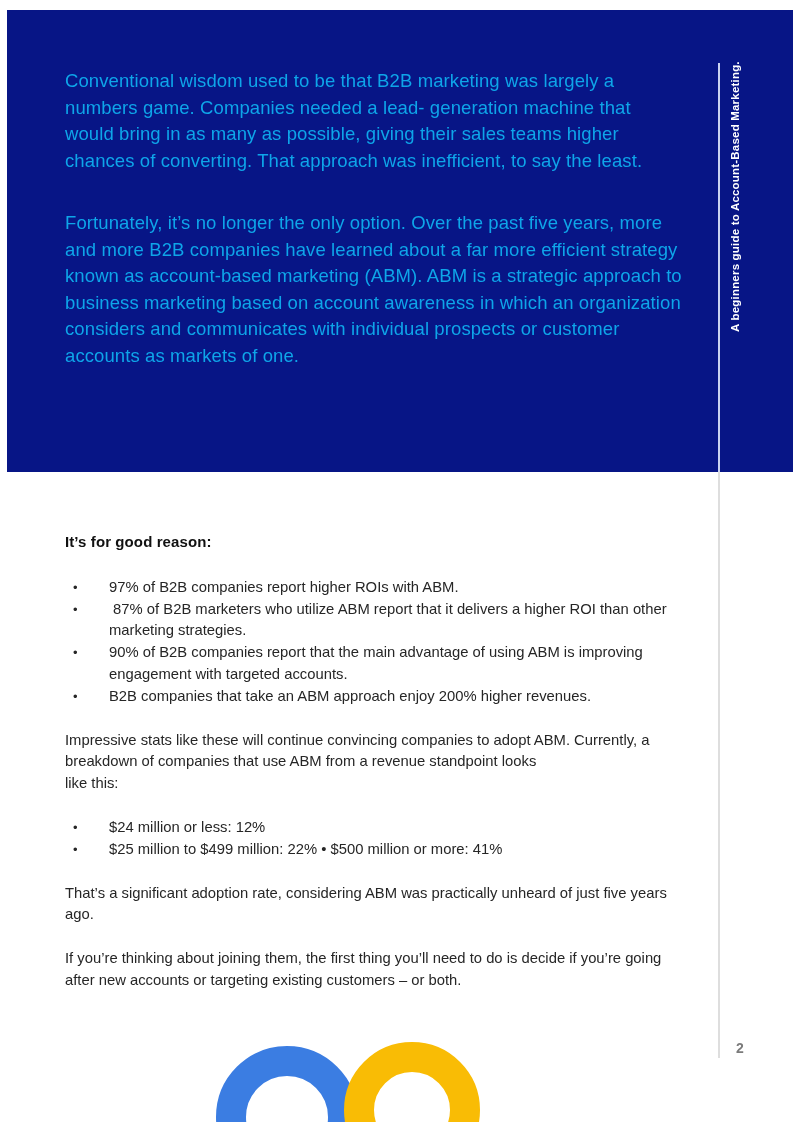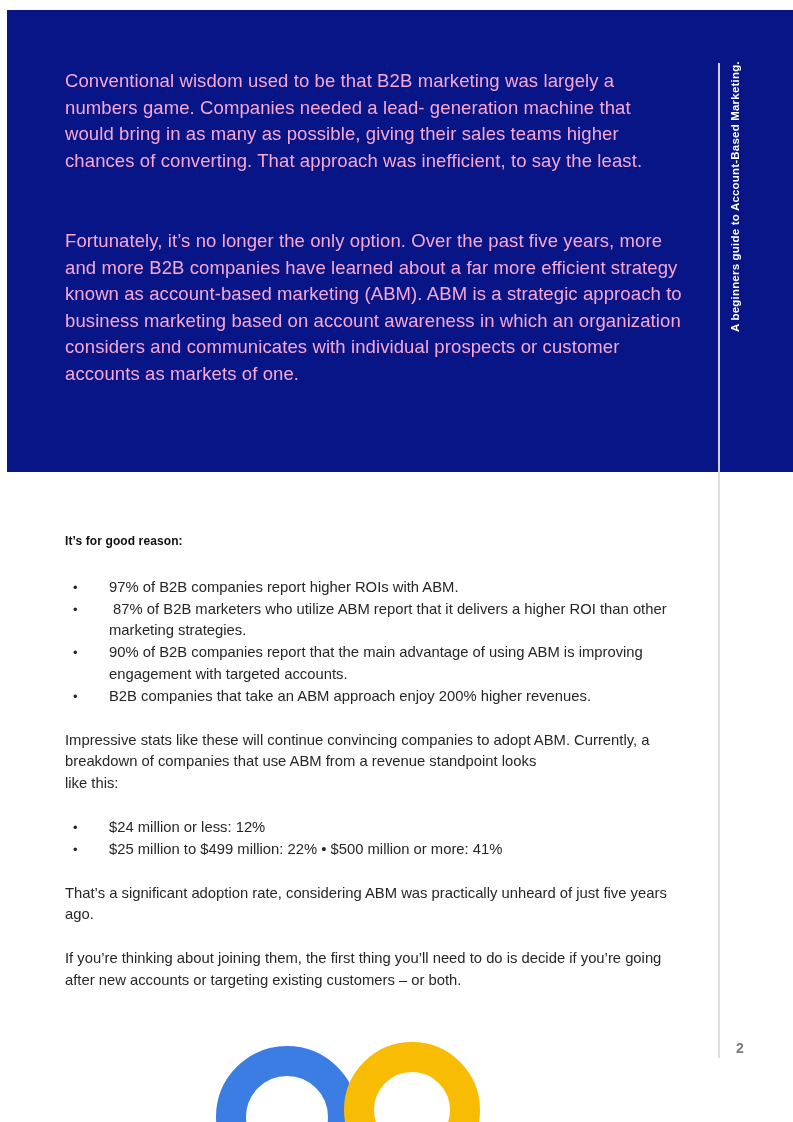--- a/index.html
+++ b/index.html
@@ -21,26 +21,26 @@
     position: absolute;
     left: 7px; top: 10px; right: 0;
     height: 462px;
     background: #071586;
     box-sizing: border-box;
     padding: 58px 0 0 58px;
   }
   .hero p {
     margin: 0;
     width: 618px;
-    color: #f9a8d4;
+    color: #0ea5e9;
     font-size: 18.5px;
     line-height: 26.5px;
     letter-spacing: 0.1px;
   }
-  .hero p + p { margin-top: 54px; }
+  .hero p + p { margin-top: 36px; }
 
   
   .vline { position: absolute; left: 718px; width: 2px; }
   .vline-top    { top: 63px;  height: 409px; background: #c9d2f0; }
   .vline-bottom { top: 472px; height: 586px; background: #dedede; }
 
   
   .sidebar-title {
     position: absolute;
     left: 729px; top: 332px;
@@ -58,21 +58,21 @@
   .content {
     position: absolute;
     left: 65px; top: 531px;
     width: 608px;
     color: #262626;
     font-size: 14.8px;
     line-height: 21.8px;
   }
   .content h3 {
     margin: 0 0 24px 0;
-    font-size: 12px;
+    font-size: 15px;
     font-weight: bold;
     color: #111111;
     letter-spacing: 0.1px;
   }
   .content ul {
     list-style: none;
     margin: 6px; padding: 0;
   }
   .content li {
     position: relative;

